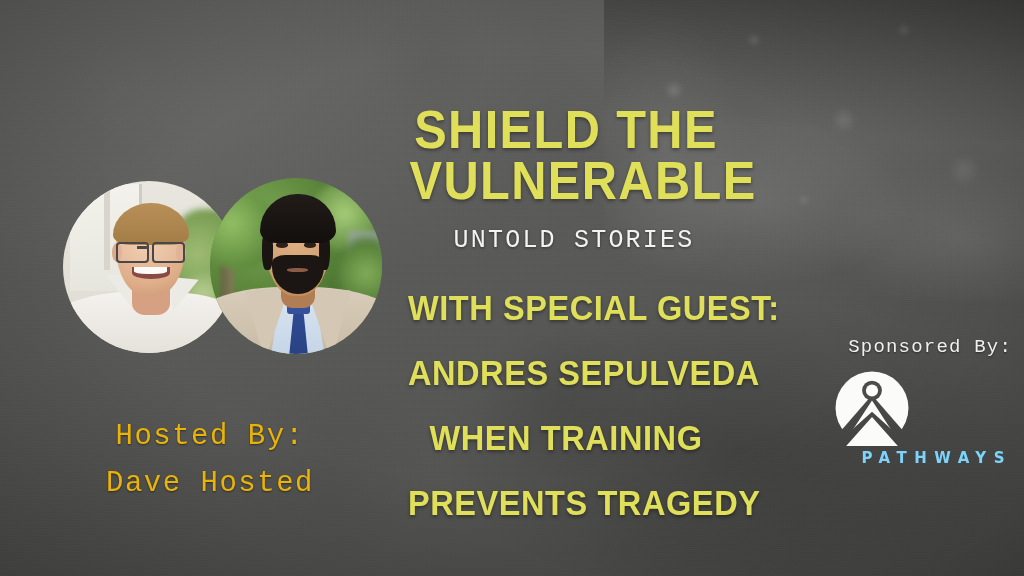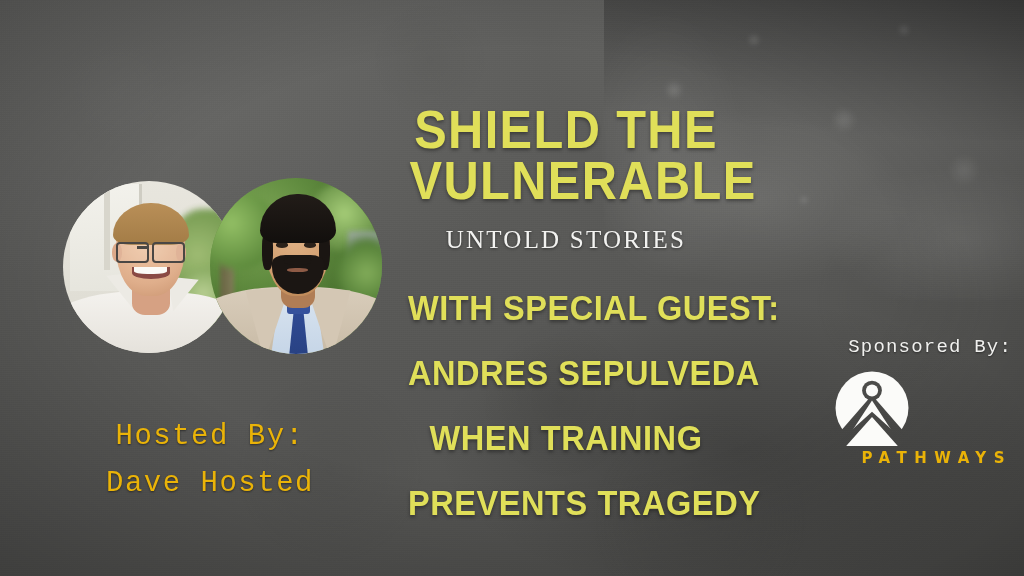--- a/index.html
+++ b/index.html
@@ -287,23 +287,23 @@
     font-weight: 700;
     font-size: 53px;
     line-height: 0.97;
     letter-spacing: 1.5px;
     transform: scaleX(0.92);
     text-shadow: 0 2px 4px rgba(0,0,0,0.38);
   }
   .title-main .tline { display: block; white-space: nowrap; }
   .title-sub {
     position: absolute;
-    left: 0; top: 226px; width: 100%;
+    left: 8px; top: 226px; width: 100%;
     color: #f3f3f1;
-    font-family: Liberation Serif, serif;
+    font-family: Liberation Mono, monospace;
     font-size: 25px;
     letter-spacing: 2.2px;
     text-shadow: 0 1px 3px rgba(0,0,0,0.45);
   }
   .guest-block {
     position: absolute;
     left: 0; top: 288px; width: 100%;
     color: #e0df59;
     font-family: "Liberation Sans Narrow", "Liberation Sans", sans-serif;
     font-weight: 700;
@@ -337,21 +337,21 @@
     margin-top: 2px;
     color: #fafaf8;
     font-family: "DejaVu Sans", sans-serif;
     font-weight: 300;
     font-size: 43px;
     line-height: 1;
     letter-spacing: -0.5px;
   }
   .sponsor-sub {
     margin-top: 3px;
-    color: #eab308;
+    color: #7dd3fc;
     font-family: "DejaVu Sans", sans-serif;
     font-weight: 700;
     font-size: 15px;
     letter-spacing: 7.5px;
     text-indent: 7.5px;
   }
 </style>
 </head>
 <body>
 

